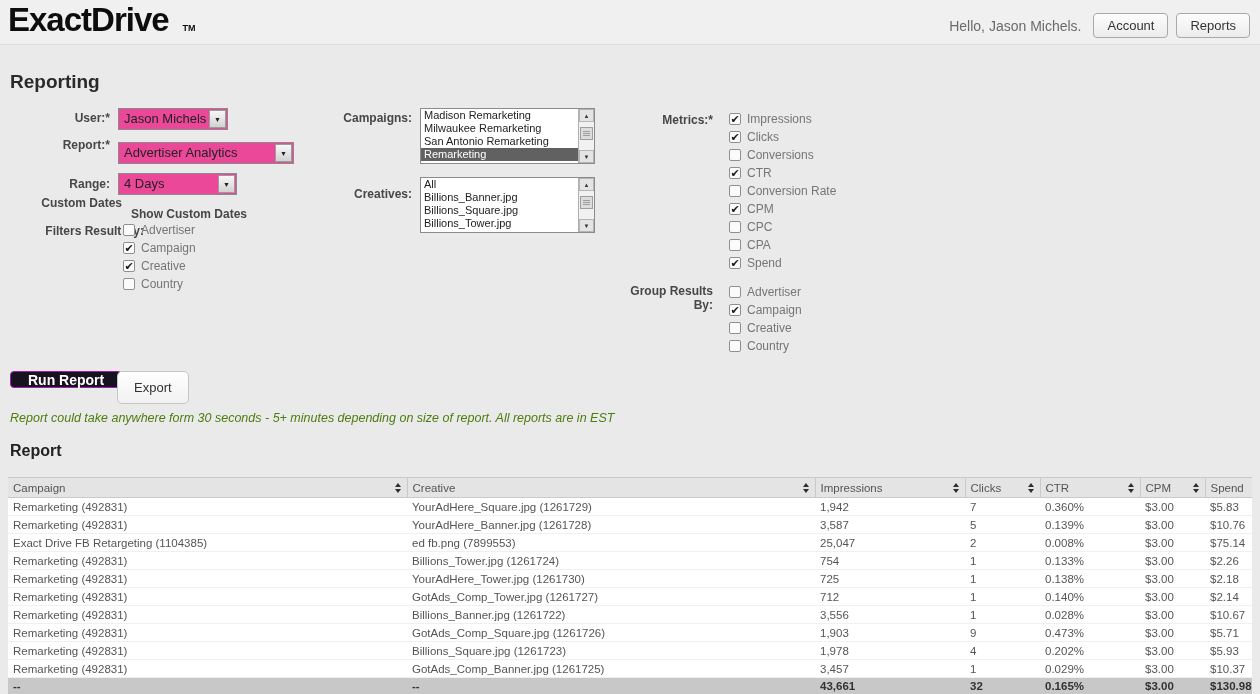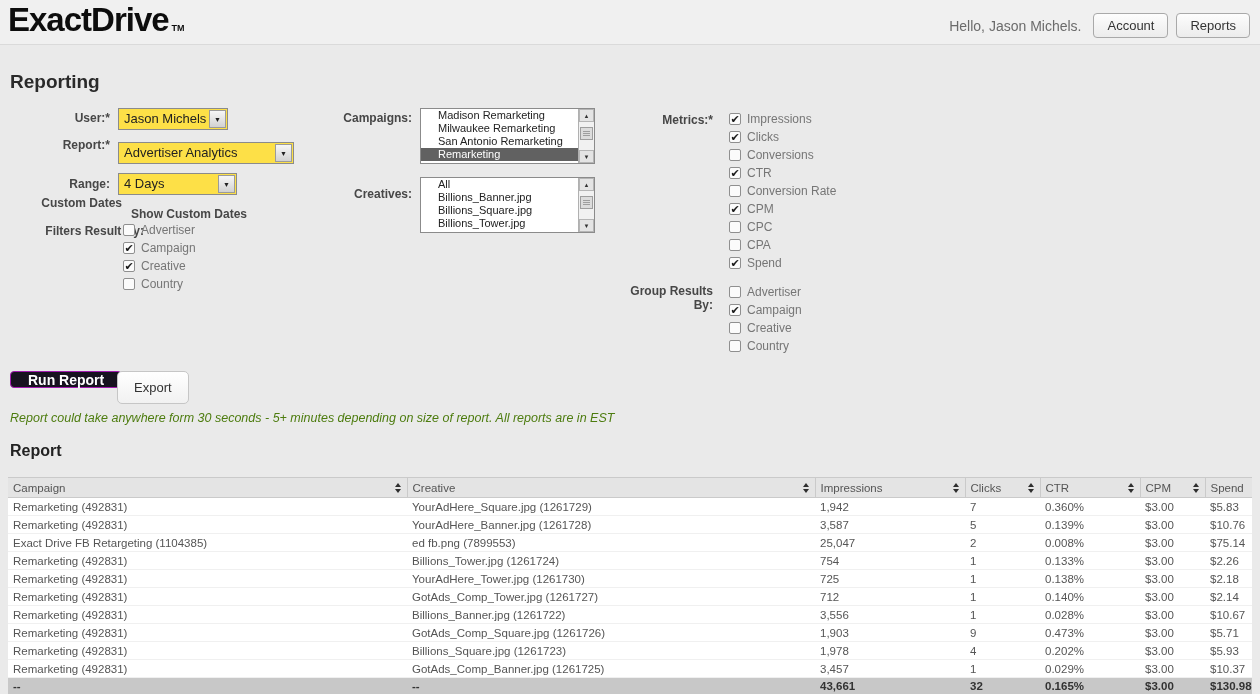--- a/index.html
+++ b/index.html
@@ -2,40 +2,40 @@
 <html><head>
 <meta charset="utf-8">
 <style>
   * { margin:0; padding:0; box-sizing:border-box; }
   html,body { width:1260px; height:694px; overflow:hidden; }
   body { font-family:"Liberation Sans", sans-serif; background:#eaeaea; color:#333; position:relative; }
 
   
   .topbar { position:absolute; left:0; top:0; width:1260px; height:45px; background:#f0f0f0; border-bottom:1px solid #dadada; }
   .logo { position:absolute; left:8px; top:1px; font-size:33px; font-weight:bold; color:#0d0d0d; letter-spacing:-1px; display:flex; align-items:flex-end; }
-  .logo .tm { font-size:9px; font-weight:bold; letter-spacing:0; margin-left:3px; padding-bottom:6px; }
+  .logo .tm { font-size:9px; font-weight:bold; letter-spacing:0; margin-left:14px; padding-bottom:6px; }
   .top-right { position:absolute; right:10px; top:13px; display:flex; align-items:center; gap:8px; }
   .greeting { font-size:14px; color:#6b6b6b; margin-right:4px;text-align:center; }
   .pill-btn { height:25px; padding:0 13px; font-size:13px; color:#333; background:linear-gradient(#fdfdfd,#ececec); border:1px solid #a9a9a9; border-radius:4px; display:flex; align-items:center; cursor:pointer; }
 
   
   .h-reporting { position:absolute; left:10px; top:71px; font-size:19px; font-weight:bold; color:#2a2a2a; }
   .h-report { position:absolute; left:10px; top:442px; font-size:16px; font-weight:bold; color:#222; }
 
   
   .flabel { position:absolute; font-size:12px; font-weight:bold; color:#474747; text-align:right; }
   .graylink { font-size:12px; font-weight:bold; color:#474747; cursor:pointer; }
 
-  .select { position:absolute; height:22px; background:#fde047; border:1px solid #8b8b8b; font-size:13px; color:#222; line-height:20px; padding-left:5px; cursor:pointer; }
+  .select { position:absolute; height:22px; background:#ec4899; border:1px solid #8b8b8b; font-size:13px; color:#222; line-height:20px; padding-left:5px; cursor:pointer; }
   .select-btn { position:absolute; right:1px; top:1px; bottom:1px; width:17px; background:linear-gradient(#f7f7f7,#d2d2d2); border:1px solid #9b9b9b; display:flex; align-items:center; justify-content:center; }
   .select-btn .arr { font-size:7px; color:#222; line-height:1; }
 
   .listbox { position:absolute; width:175px; height:56px; background:#fff; border:1px solid #8b8b8b; display:flex; }
   .lb-items { flex:1; overflow:hidden; }
-  .lb-item { height:13px; line-height:13px; font-size:11px; color:#222; padding-left:17px; white-space:nowrap; cursor:pointer; }
+  .lb-item { height:13px; line-height:13px; font-size:11px; color:#222; padding-left:3px; white-space:nowrap; cursor:pointer; }
   .lb-item.sel { background:#616161; color:#fff; }
   .lb-scroll { width:16px; border-left:1px solid #b0b0b0; background:#f1f1f1; display:flex; flex-direction:column; align-items:stretch; }
   .lb-arrow { height:13px; background:#e4e4e4; border:1px solid #b5b5b5; display:flex; align-items:center; justify-content:center; font-size:6px; color:#333; cursor:pointer; }
   .lb-thumb { height:13px; margin:5px 1px 0 1px; background:#dcdcdc; border:1px solid #9e9e9e; display:flex; flex-direction:column; justify-content:center; gap:1px; padding:0 2px; cursor:grab; }
   .lb-thumb i { display:block; height:1px; background:#9e9e9e; }
   .lb-arrow.down { margin-top:auto; }
 
   .check-col { position:absolute; }
   .chk-row { display:flex; align-items:center; height:18px; cursor:pointer; }
   .chk { width:12px; height:12px; background:#fbfbfb; border:1px solid #8f8f8f; border-radius:2px; font-size:11px; line-height:10px; color:#1c1c1c; text-align:center; flex:none; }

